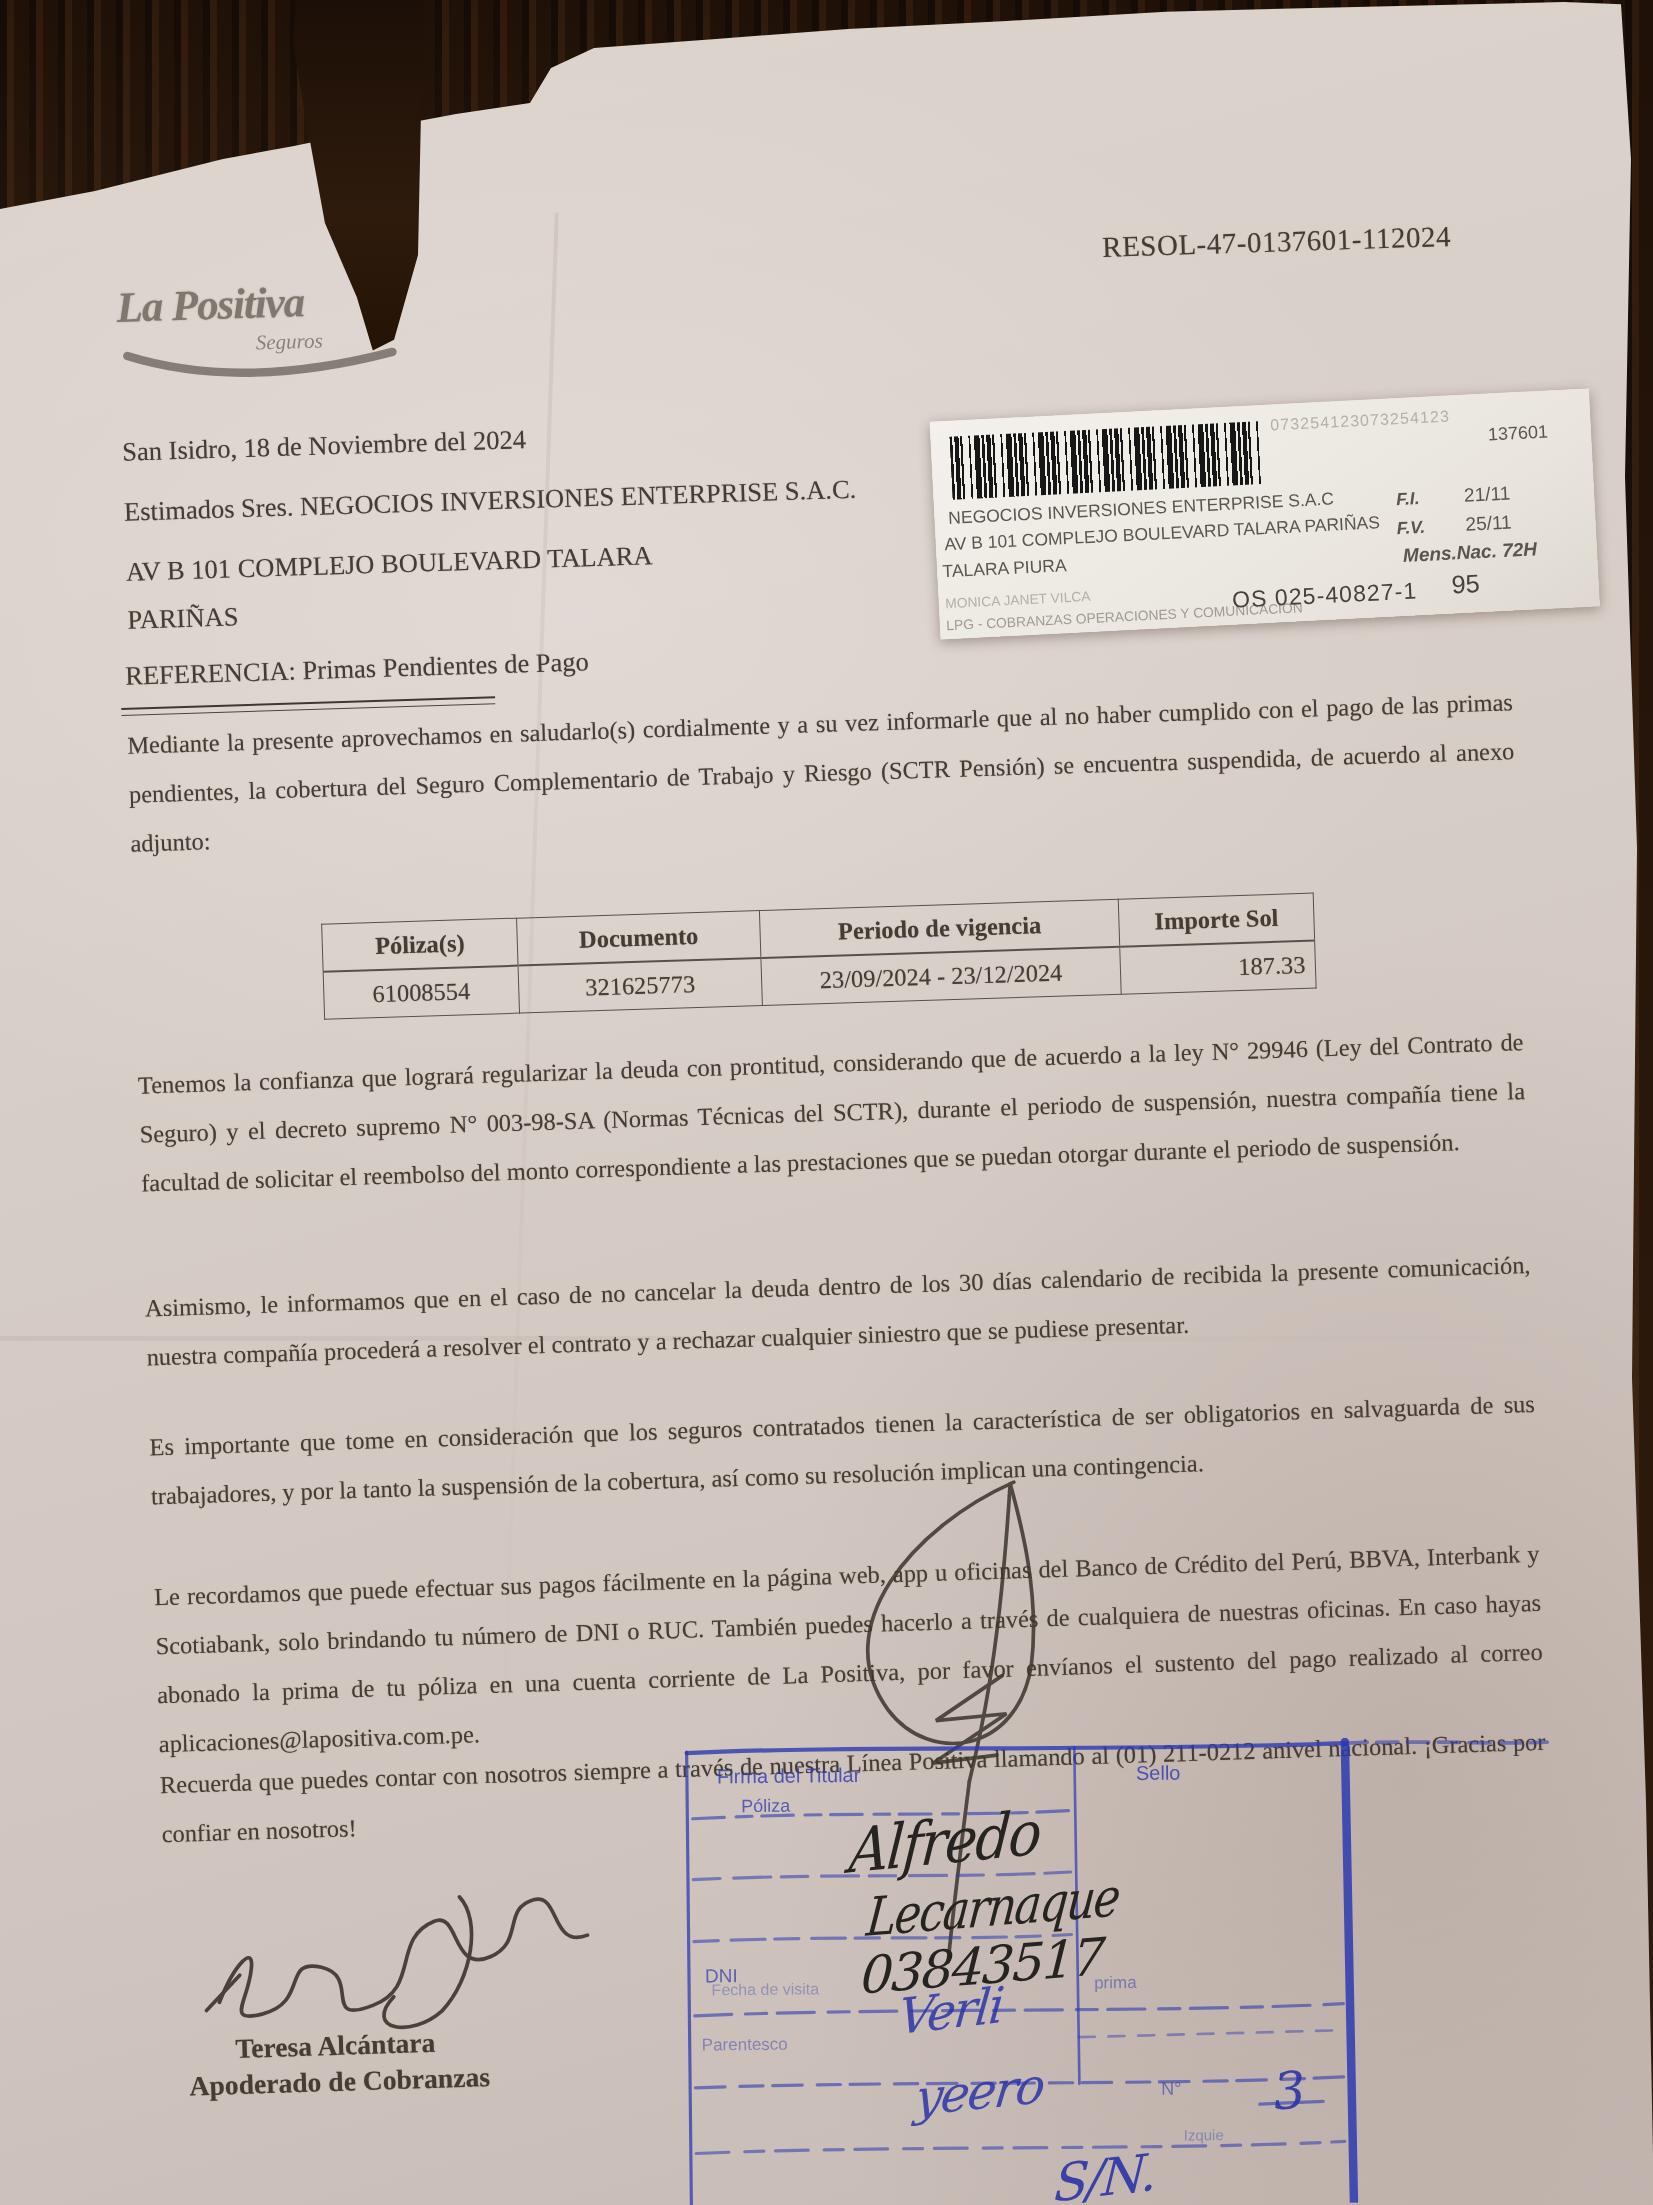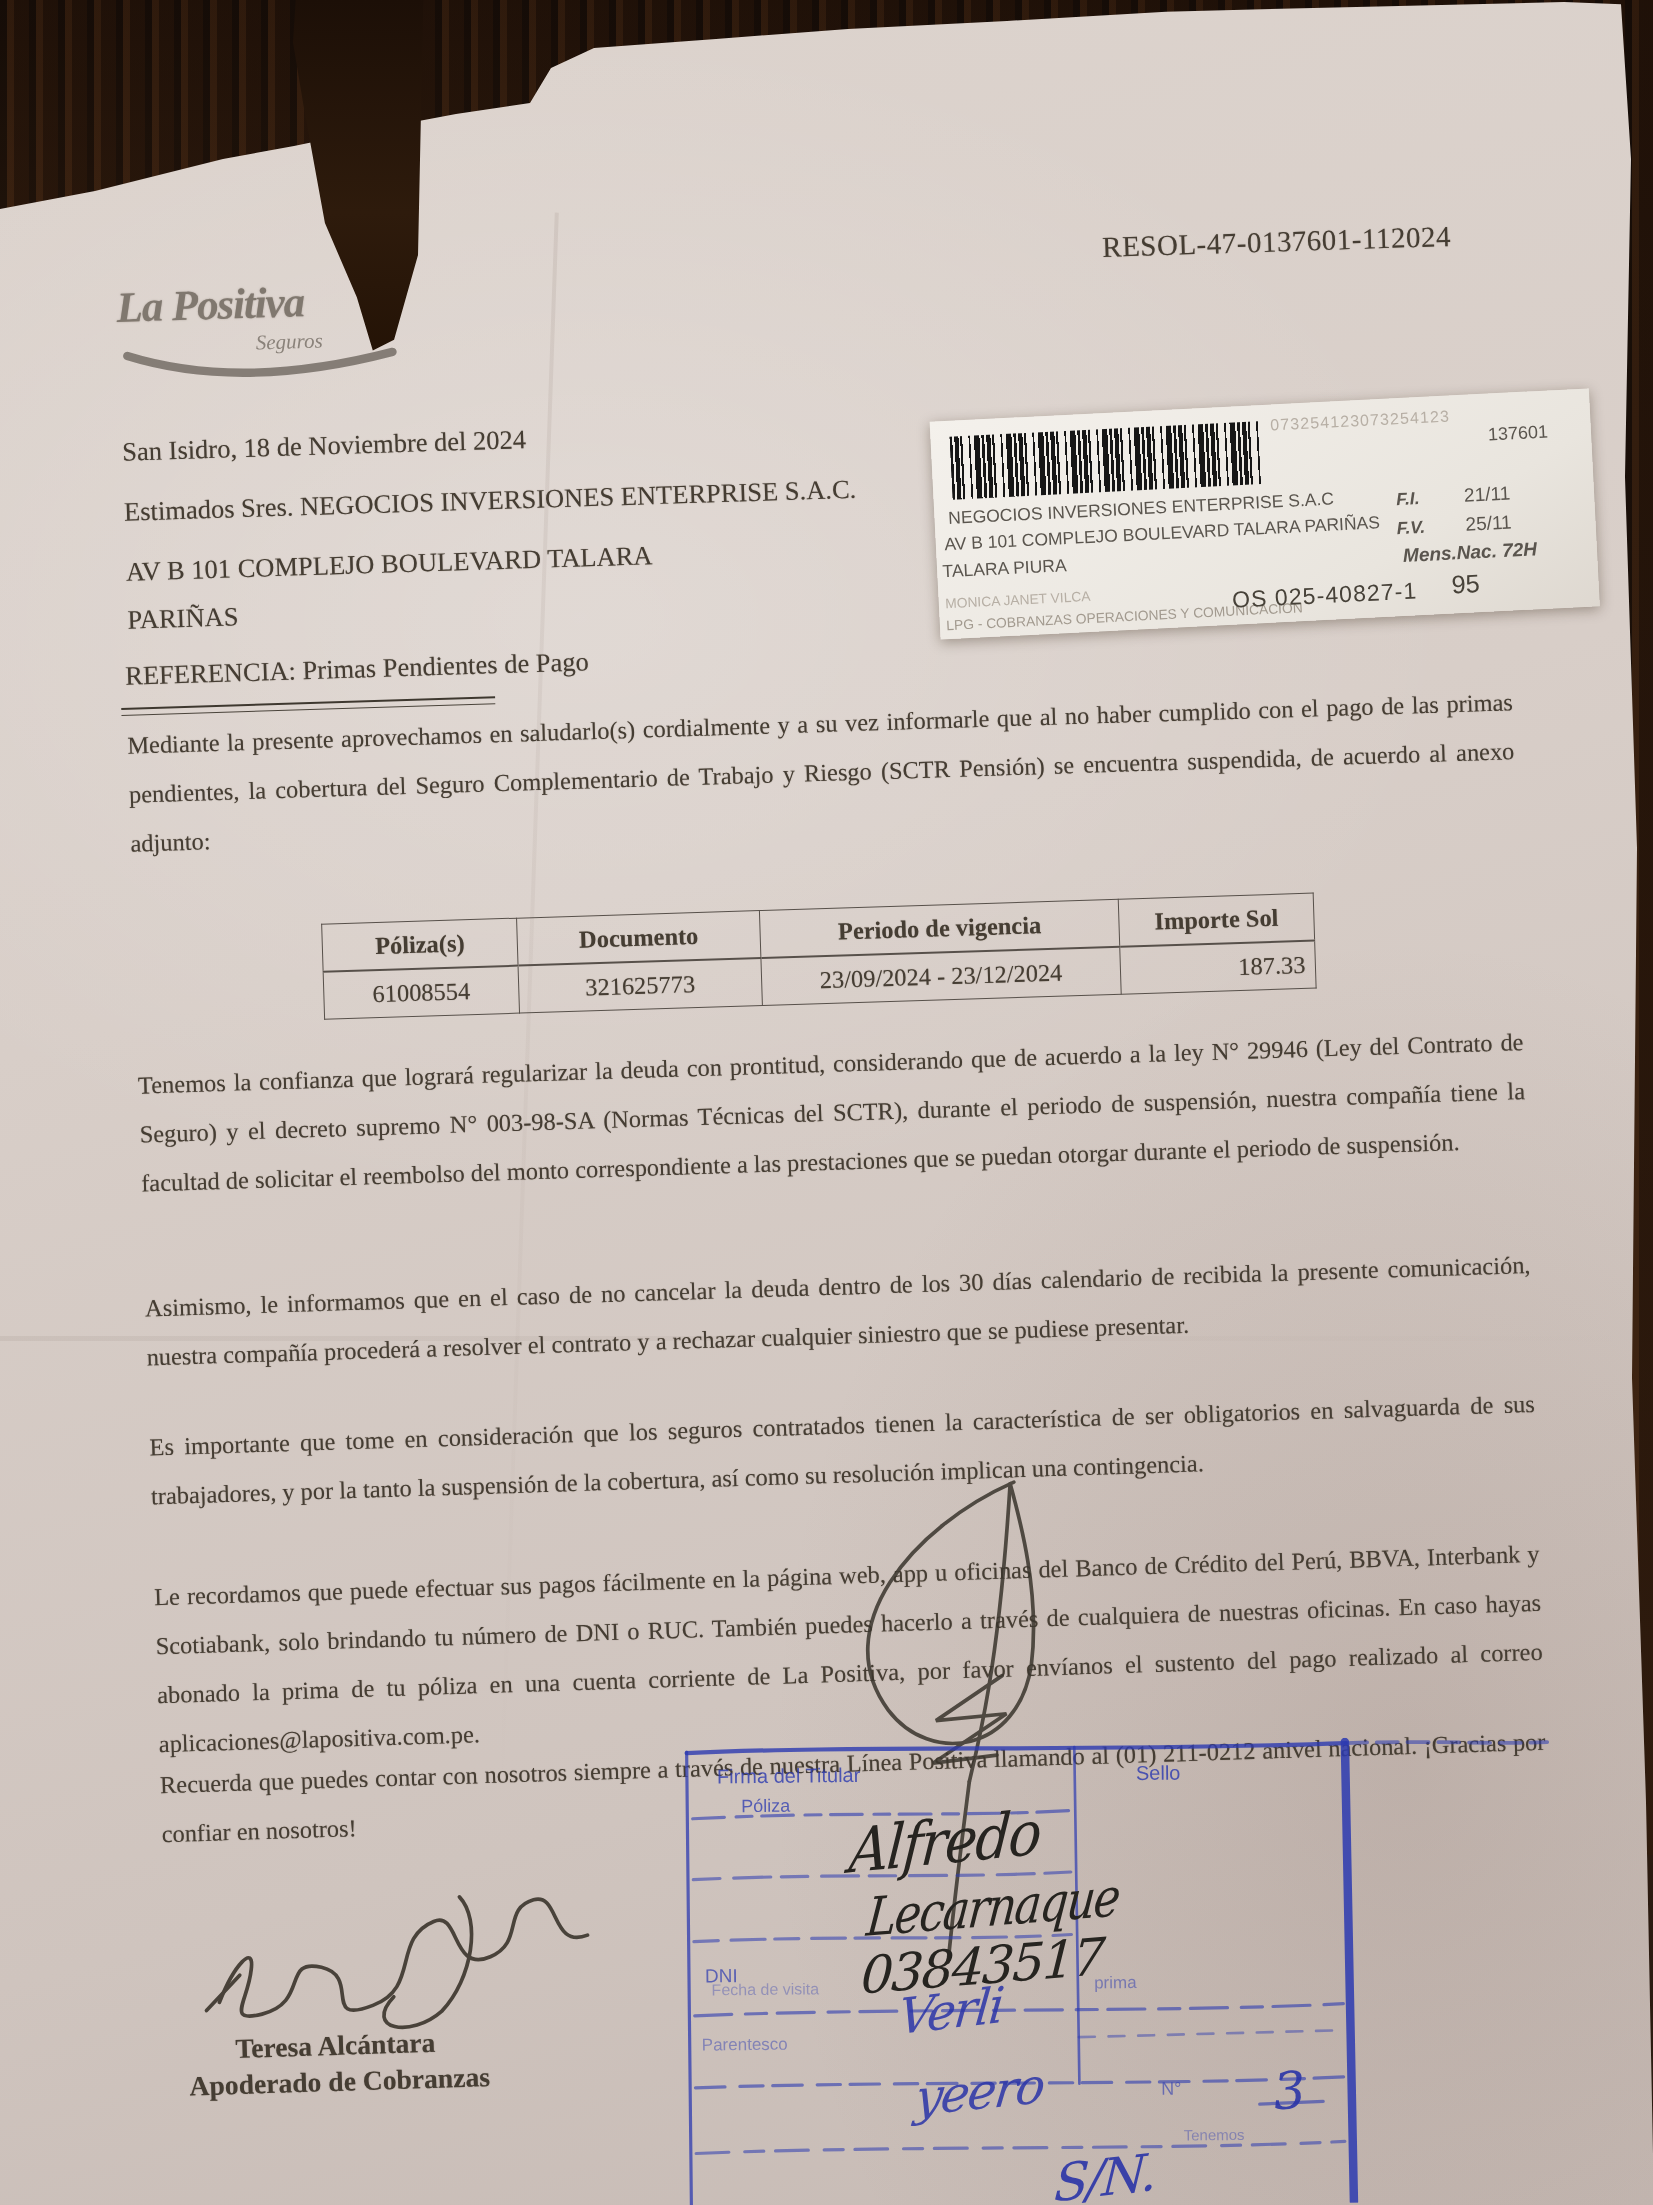--- a/index.html
+++ b/index.html
@@ -172,21 +172,21 @@
       </g>
     </svg>
     <div class="stamp-label" style="left:33px;top:21px;font-size:20px;opacity:.8;">Firma del Titular</div>
     <div class="stamp-label" style="left:57px;top:52px;font-size:18px;opacity:.75;">Póliza</div>
     <div class="stamp-label" style="left:452px;top:22px;font-size:20px;opacity:.8;">Sello</div>
     <div class="stamp-label" style="left:19px;top:221px;font-size:19px;opacity:.7;">DNI</div>
     <div class="stamp-label" style="left:15px;top:291px;font-size:17px;opacity:.45;">Parentesco</div>
     <div class="stamp-label" style="left:25.4px;top:237px;font-size:16px;opacity:.35;">Fecha de visita</div>
     <div class="stamp-label" style="left:408px;top:233px;font-size:17px;opacity:.5;">prima</div>
     <div class="stamp-label" style="left:474px;top:339px;font-size:18px;opacity:.6;">N°</div>
-    <div class="stamp-label" style="left:496px;top:387px;font-size:15px;opacity:.4;">Tenemos</div>
+    <div class="stamp-label" style="left:496px;top:387px;font-size:15px;opacity:.4;">Izquie</div>
 
     <div class="abs hand hand-black" style="left:154px;top:64px;font-size:61px;transform:rotate(-5deg) skewX(-10deg) scaleX(.9);">Alfredo</div>
     <div class="abs hand hand-black" style="left:159px;top:135px;font-size:53px;transform:rotate(-4deg) skewX(-10deg) scaleX(.85);">Lecarnaque</div>
     <div class="abs hand hand-black" style="left:175px;top:195px;font-size:51px;transform:rotate(-4deg) skewX(-8deg);">03843517</div>
     <div class="abs hand hand-blue" style="left:212px;top:241px;font-size:49px;transform:rotate(-6deg) skewX(-12deg);opacity:.85;">Verli</div>
     <div class="abs hand hand-blue" style="left:228px;top:322px;font-size:49px;transform:rotate(-5deg) skewX(-12deg);opacity:.85;">yeero</div>
     <div class="abs hand hand-blue" style="left:586px;top:323px;font-size:51px;transform:rotate(-4deg);opacity:.9;">3</div>
     <div class="abs hand hand-blue" style="left:366px;top:408px;font-size:51px;transform:rotate(-6deg) skewX(-10deg);opacity:.9;">S/N.</div>
   </div>
 

